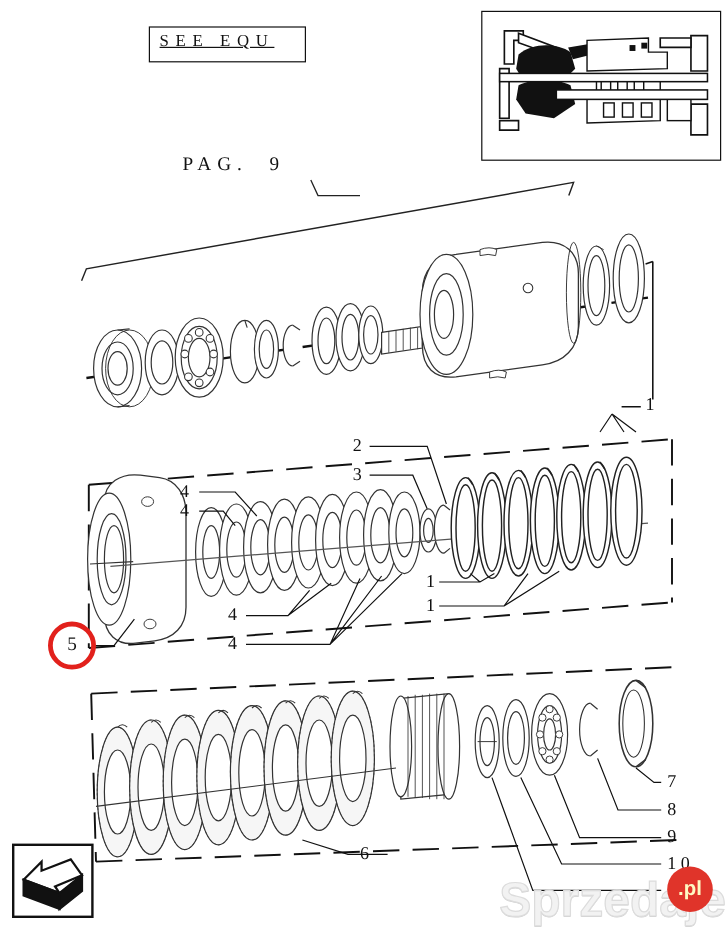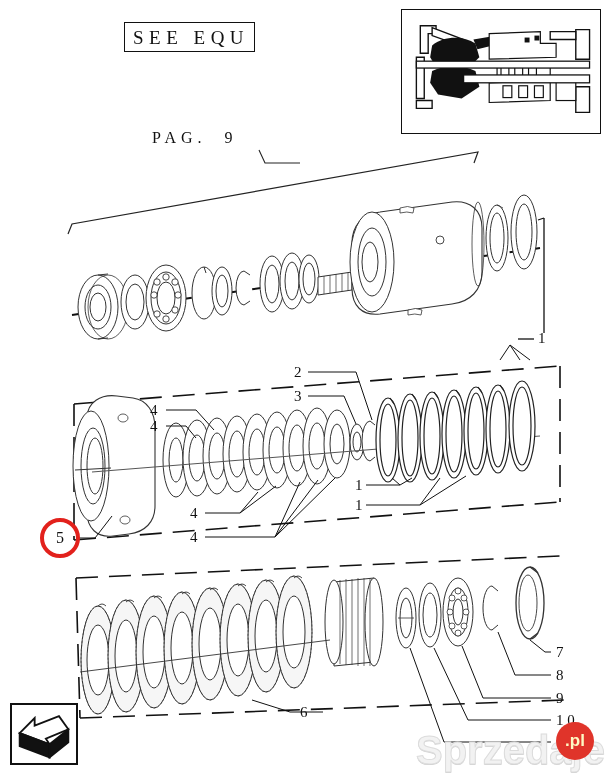--- a/index.html
+++ b/index.html
@@ -5,21 +5,21 @@
   html,body{margin:0;padding:0;}
   body{
     width:607px;height:780px;background:#ffffff;
     font-family:"Liberation Serif", serif;
     color:#1a1a1a;position:relative;overflow:hidden;
   }
   #stage{position:absolute;inset:0;width:607px;height:780px;}
   .svg-layer{position:absolute;left:0;top:0;width:607px;height:780px;}
 
   .txt{position:absolute;white-space:pre;font-family:"Liberation Serif",serif;color:#111;}
-  .hdr-code{font-size:19px;letter-spacing:5.5px;}
+  .hdr-code{font-size:14px;letter-spacing:5.5px;text-decoration:underline;}
   .hdr-box{
     position:absolute;border:1.6px solid #111;
     box-sizing:border-box;
   }
   .pag{font-size:16px;letter-spacing:5px;}
   .callnum{font-size:15px;font-family:"Liberation Serif",serif;}
 
   .thumb-box{
     position:absolute;border:1.5px solid #111;background:#fff;box-sizing:border-box;
   }

